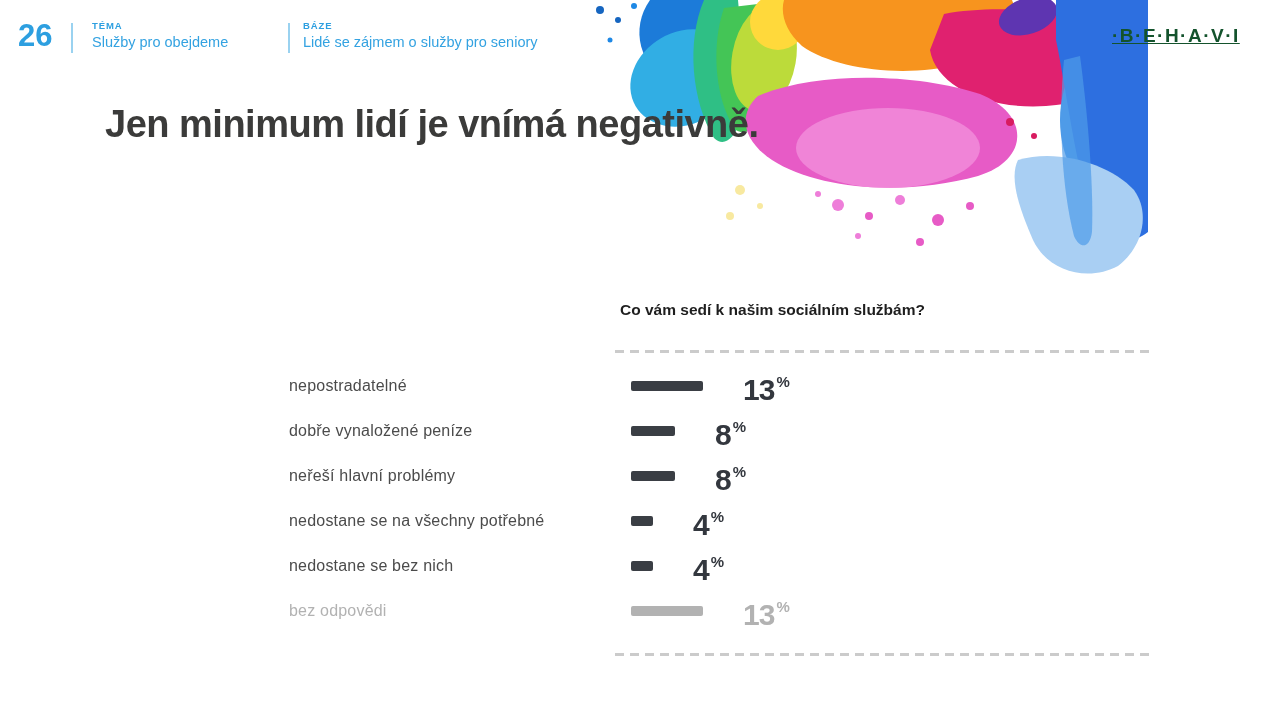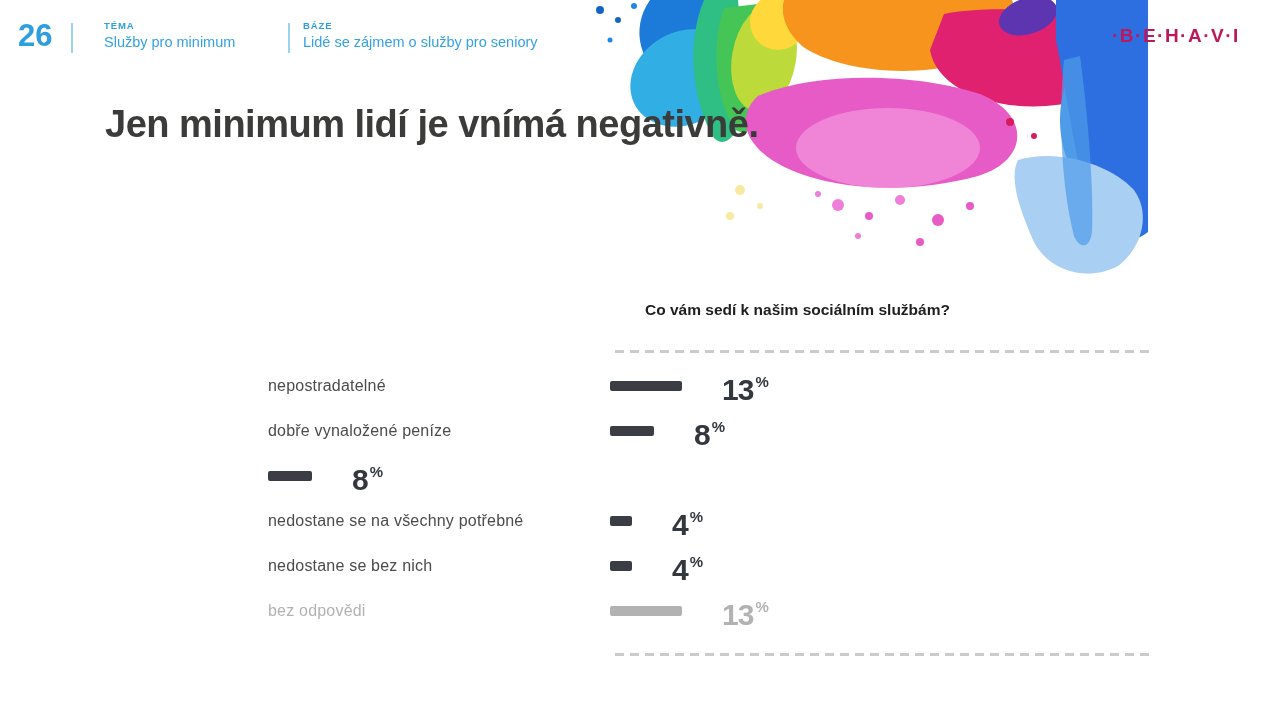--- a/index.html
+++ b/index.html
@@ -15,31 +15,31 @@
   .page-num {
     position: absolute; left: 18px; top: 18px;
     font-size: 31px; font-weight: 800; color: #2D9FE0;
   }
   .hdr-divider {
     position: absolute; top: 23px; width: 2px; height: 30px; background: #9AD2F0;
   }
   .hdr-divider.d1 { left: 71px; }
   .hdr-divider.d2 { left: 288px; }
   .hdr-block { position: absolute; top: 20px; color: #2D9FE0; }
-  .hdr-block.tema { left: 104px; }
+  .hdr-block.tema { left: 92px; }
   .hdr-block.baze { left: 303px; }
   .hdr-label {
     font-size: 9.5px; font-weight: 700; letter-spacing: 0.9px; color: #2D9FE0;
   }
   .hdr-value { font-size: 14.5px; margin-top: 3px; color: #33A2E1; }
 
   
   .logo {
     position: absolute; left: 1112px; top: 26px; z-index: 5;
-    display: flex; align-items: flex-end; color: #be185d;
+    display: flex; align-items: flex-end; color: #14532d; text-decoration: underline;
   }
   .logo-letters {
     font-size: 19px; font-weight: 800; letter-spacing: 1.5px; line-height: 1;
   }
   .logo-o {
     display: inline-block; width: 15px; height: 15px; margin-left: 3px;
     border: 3px solid #ffffff; border-radius: 50%; position: relative;
   }
   .logo-o span {
     position: absolute; left: 50%; top: 50%; width: 5px; height: 5px;
@@ -51,30 +51,30 @@
     position: absolute; left: 105px; top: 103px; z-index: 4;
     font-size: 38px; font-weight: 700; color: #3B3B3A; letter-spacing: -0.5px;
   }
 
   
   .splash { position: absolute; right: 0; top: 0; width: 560px; height: 280px; z-index: 1; }
 
   
   .chart-question {
     position: absolute; left: 620px; top: 301px;
-    font-size: 15.5px; font-weight: 700; color: #1E1E1E; margin-left: 25px;
+    font-size: 15.5px; font-weight: 700; color: #1E1E1E;
   }
   .dash-line {
     position: absolute; left: 615px; width: 537px; height: 3px;
     background: repeating-linear-gradient(90deg, #CBCBCB 0 9px, transparent 9px 15px);
   }
   .dash-line.top { top: 350px; }
   .dash-line.bottom { top: 653px; }
 
-  .chart-rows { position: absolute; left: 268px; top: 363px; width: 880px; }
+  .chart-rows { position: absolute; left: 289px; top: 363px; width: 880px; }
   .row { display: flex; align-items: center; height: 45px; }
   .row-label {
     width: 342px; flex: none;
     font-size: 16px; color: #4B4B4B; letter-spacing: 0.2px;
   }
   .bar-area { display: flex; align-items: center; gap: 31px; }
   .bar { height: 10px; border-radius: 2px; background: #3A3E44; flex: none; }
   .value {
     display: flex; align-items: flex-start; margin-left: 9px;
     transform: translateY(4px); color: #33373E;
@@ -87,21 +87,21 @@
 </style>
 </head>
 <body>
 
 <div class="slide">
 
   <div class="page-num">26</div>
   <div class="hdr-divider d1"></div>
   <div class="hdr-block tema">
     <div class="hdr-label">TÉMA</div>
-    <div class="hdr-value">Služby pro minimum</div>
+    <div class="hdr-value">Služby pro obejdeme</div>
   </div>
   <div class="hdr-divider d2"></div>
   <div class="hdr-block baze">
     <div class="hdr-label">BÁZE</div>
     <div class="hdr-value">Lidé se zájmem o služby pro seniory</div>
   </div>
 
   <svg class="splash" viewBox="0 0 560 280" aria-hidden="true">
 
     <circle cx="12" cy="10" r="4" fill="#1565C0"></circle>
@@ -170,20 +170,21 @@
     <div class="bar-area">
       <div class="bar" style="width: 44px;"></div>
       <div class="value">
         <span class="num">8</span>
         <span class="pct">%</span>
       </div>
     </div>
   </div>
 
   <div class="row">
+    <div class="row-label">neřeší hlavní problémy</div>
     <div class="bar-area">
       <div class="bar" style="width: 44px;"></div>
       <div class="value">
         <span class="num">8</span>
         <span class="pct">%</span>
       </div>
     </div>
   </div>
 
   <div class="row">

